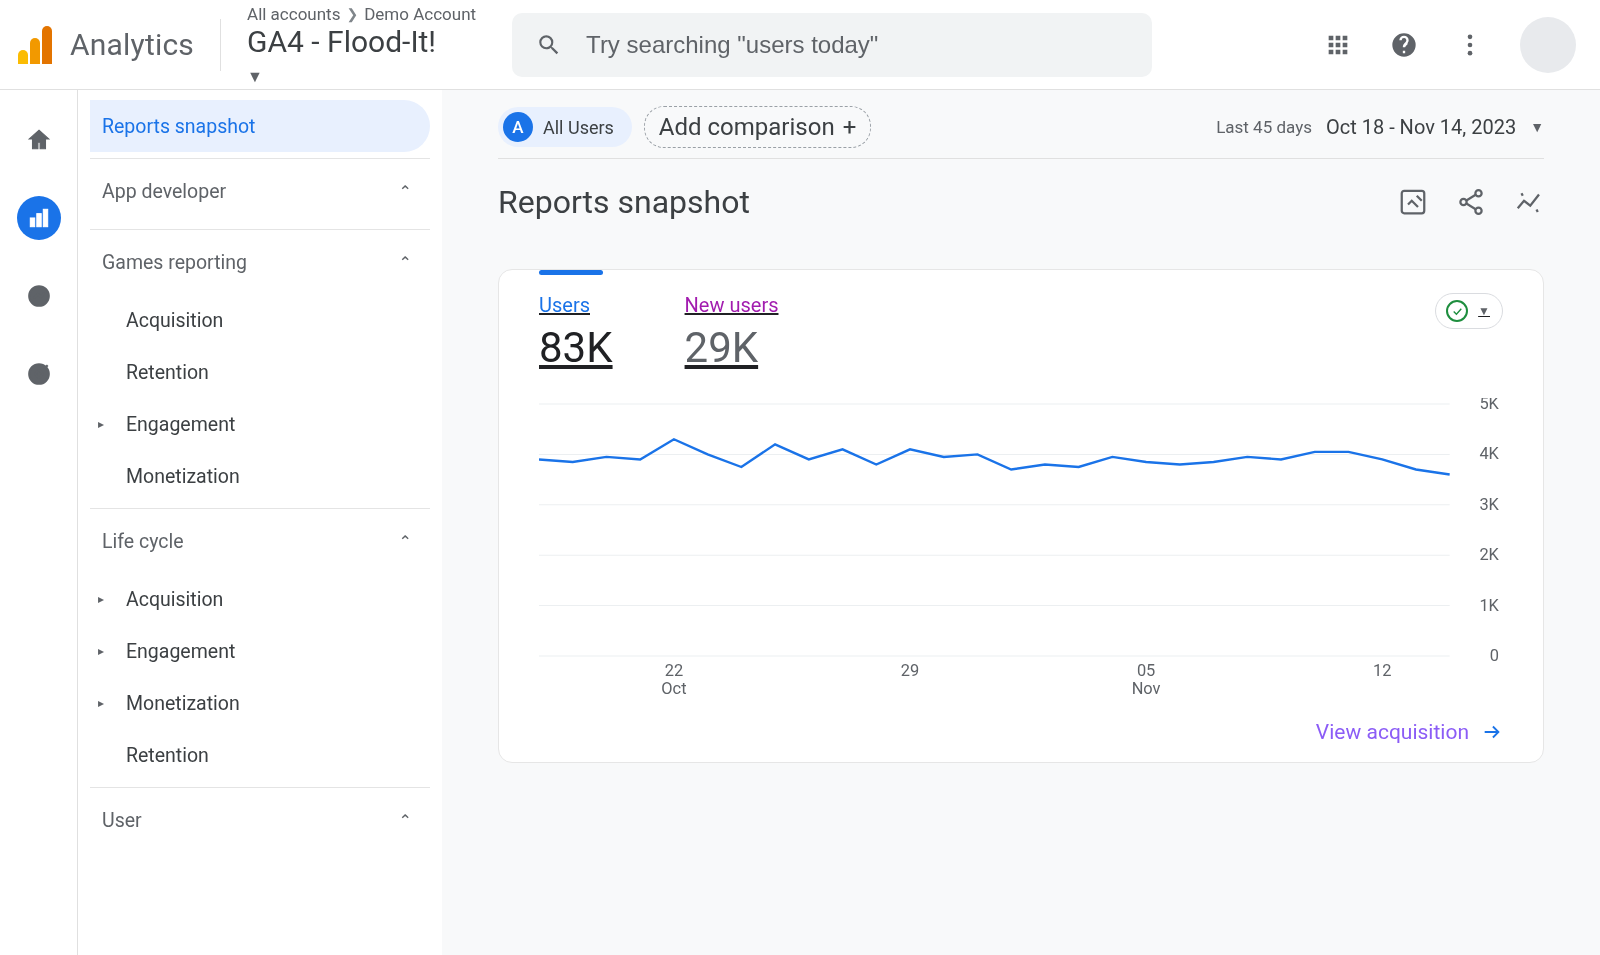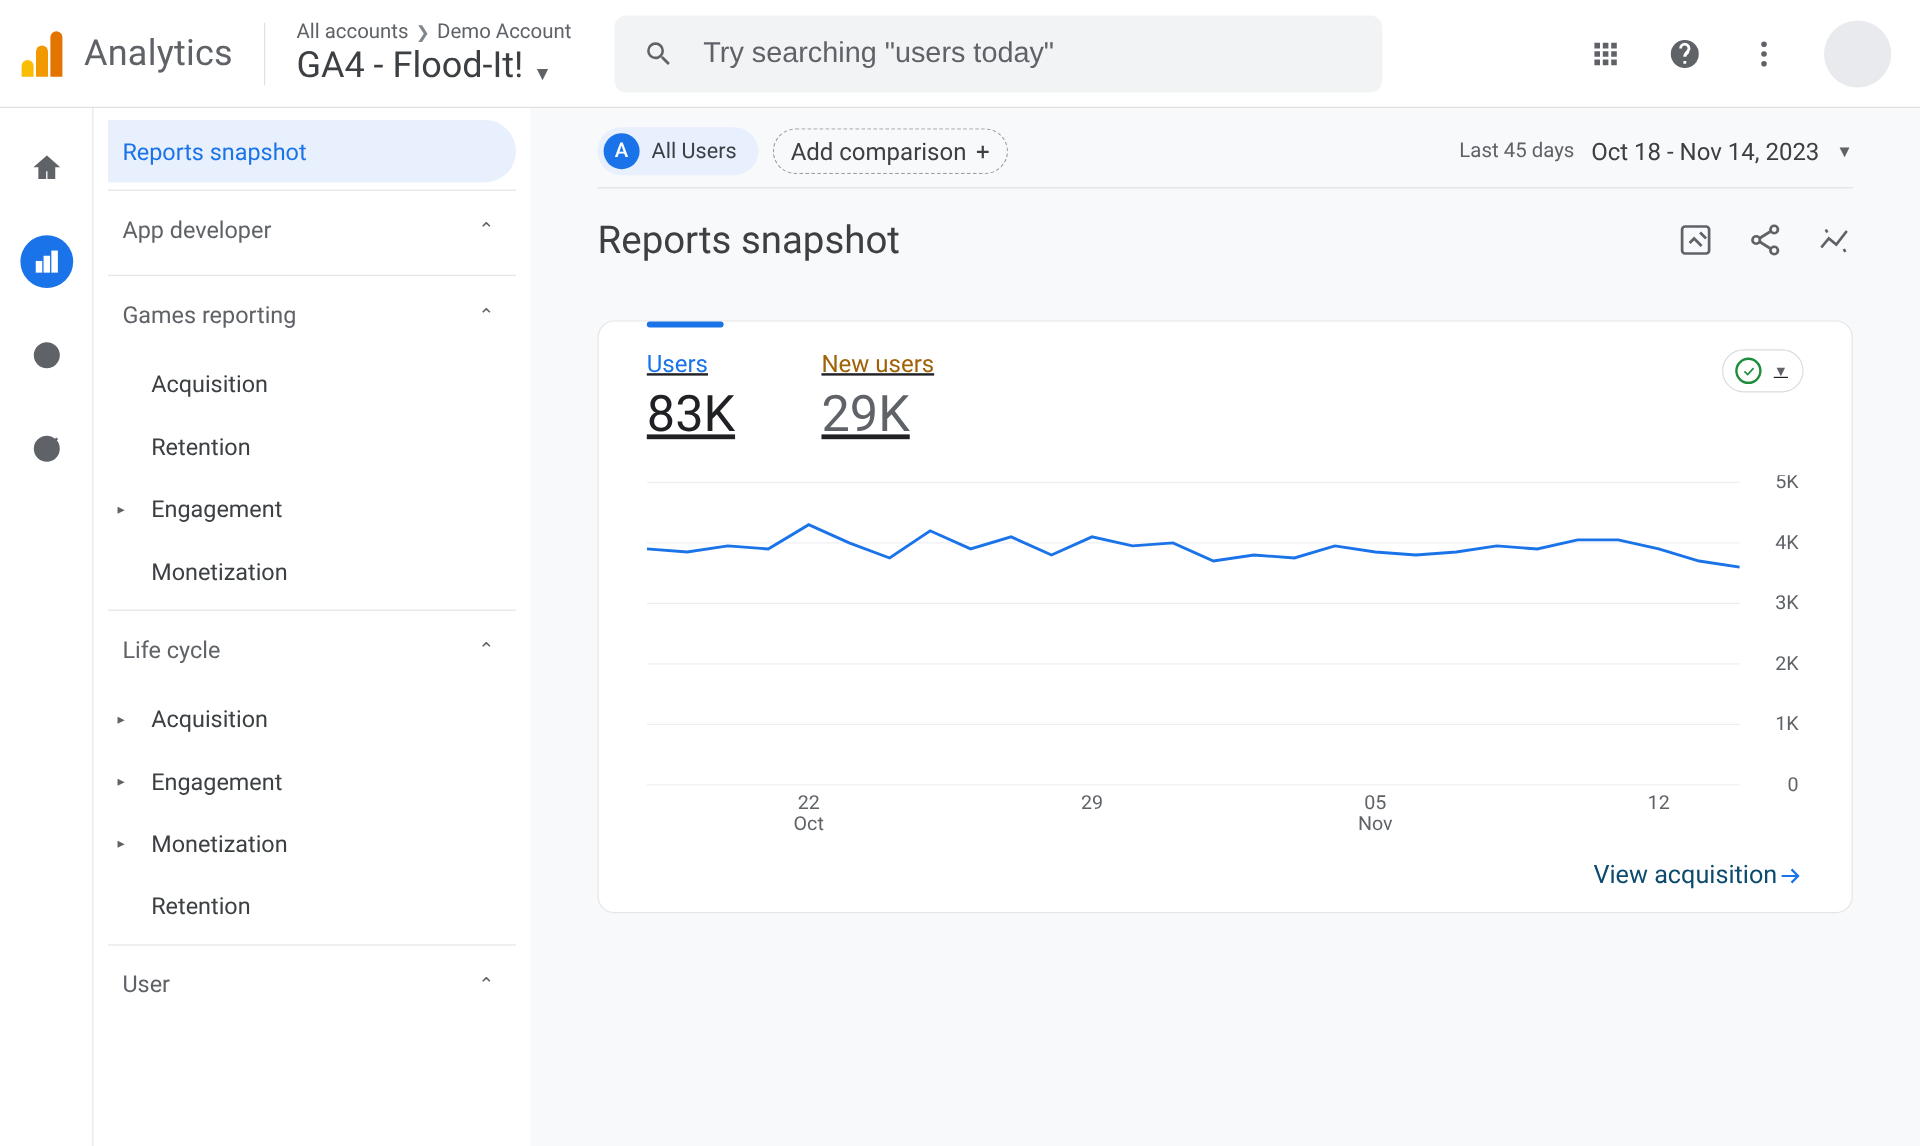--- a/index.html
+++ b/index.html
@@ -39,21 +39,21 @@
     width: 1px; height: 52px; background:#e0e0e0; margin: 0 26px;
   }
   .property {
     display: flex; flex-direction: column;
   }
   .breadcrumb {
     font-size: 17px; color:#5f6368; display:flex; align-items:center; gap:6px;
   }
   .breadcrumb .chev { color:#80868b; font-size:14px;}
   .propname {
-    font-size: 30px; color:#3c4043; display:flex; align-items:flex-end; gap:8px;
+    font-size: 30px; color:#3c4043; display:flex; align-items:flex-start; gap:8px;flex-direction:column;
   }
   .propname .caret { font-size:16px; color:#5f6368; }
 
   .searchwrap {
     flex: 0 0 640px;
     margin-left: 36px;
     height: 64px;
     background:#f1f3f4;
     border-radius: 10px;
     display:flex; align-items:center;
@@ -138,21 +138,21 @@
   .segments { display:flex; align-items:center; gap:12px; }
   .seg-chip {
     display:flex; align-items:center; gap:10px;
     background:#e8f0fe; border-radius: 20px; padding:5px 18px 5px 5px;
     font-size:18px; color:#3c4043;
   }
   .seg-chip .circle { width:30px; height:30px; border-radius:50%; background:#1a73e8; color:#fff; display:flex; align-items:center; justify-content:center; font-size:17px; font-weight:500;}
   .seg-add {
     display:flex; align-items:center; gap:8px;
     border:1.5px dashed #9aa0a6; border-radius:20px; padding:6px 14px;
-    font-size:20px; color:#3c4043; cursor:pointer;
+    font-size:24px; color:#3c4043; cursor:pointer;
   }
   .daterange { display:flex; align-items:center; gap:14px; color:#3c4043; font-size:20px; cursor:pointer;}
   .daterange .label { color:#5f6368; font-size:17px; }
   .daterange .caret { color:#5f6368; font-size:14px;}
 
   .titlebar {
     display:flex; align-items:center; justify-content:space-between;
     padding: 24px 0 20px 0;
   }
   .pagetitle { font-size:32px; color:#3c4043; }
@@ -164,21 +164,21 @@
   .card {
     background:#fff; border:1px solid #e6e6e6; border-radius:14px;
     padding: 24px 40px 18px 40px;
     margin-top: 28px;
   }
   .tabbar-underline {
     width: 64px; height:5px; background:#1a73e8; border-radius:3px; margin-bottom:18px; margin-top:-24px;
   }
   .metrics { display:flex; gap:72px; align-items:flex-start; }
   .metric { cursor:pointer; }
-  .metric .mlabel { font-size:20px; color:#a16207; margin-bottom:6px; }
+  .metric .mlabel { font-size:20px; color:#a21caf; margin-bottom:6px; }
   .metric.active .mlabel { color:#1a73e8; }
   .metric .mvalue { font-size:42px; color:#5f6368; font-weight:400;}
   .metric.active .mvalue { color:#202124; }
   .card-right { margin-left:auto; }
   .status-chip {
     display:flex; align-items:center; gap:10px;
     border:1px solid #dadce0; border-radius:22px;
     padding:6px 12px 6px 10px; cursor:pointer;
   }
   .status-chip .check {
@@ -192,21 +192,21 @@
   .chart svg { width:100%; height:100%; }
   .grid-line { stroke:#eceff1; stroke-width:1; }
   .series { fill:none; stroke:#1a73e8; stroke-width:2.4; }
   .ytick { font-size:16px; fill:#5f6368; }
   .xtick { font-size:16px; fill:#5f6368; }
 
   .card-footer {
     display:flex; justify-content:flex-end; margin-top:22px;
   }
   .viewlink {
-    display:flex; align-items:center; gap:0; color:#0c4a6e; font-size:21px;
+    display:flex; align-items:center; gap:12px; color:#8b5cf6; font-size:21px;
     cursor:pointer;
   }
   .viewlink svg { width:22px; height:22px; stroke:#1a73e8; stroke-width:2; fill:none;}
 </style>
 </head>
 <body>
 
 <div class="topbar">
   <div class="logo">
     <div class="bar1"></div>

